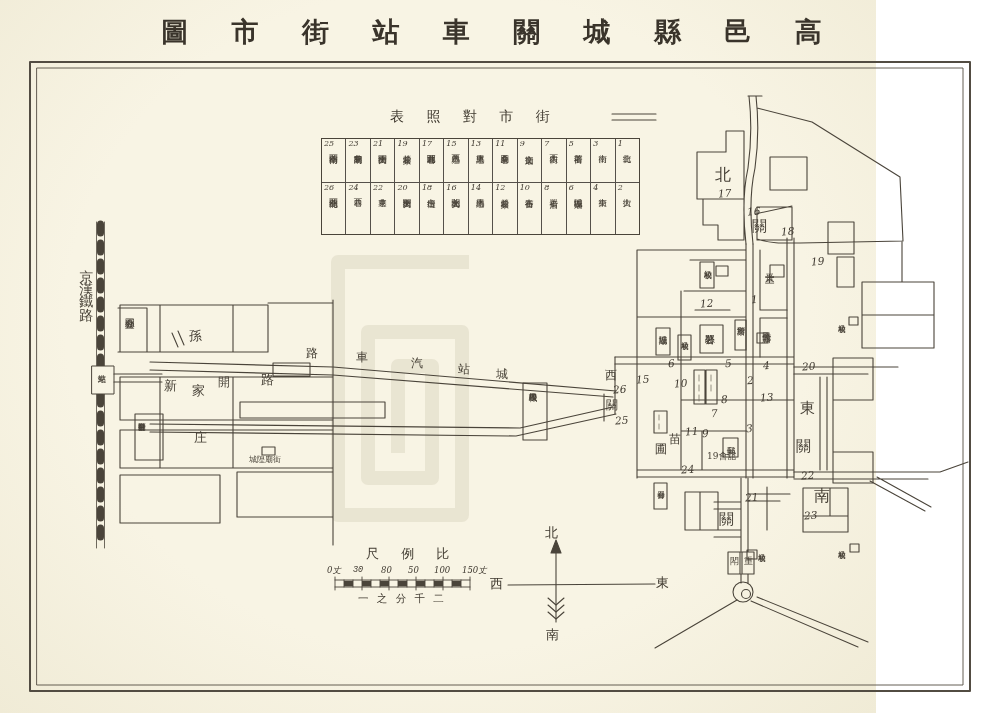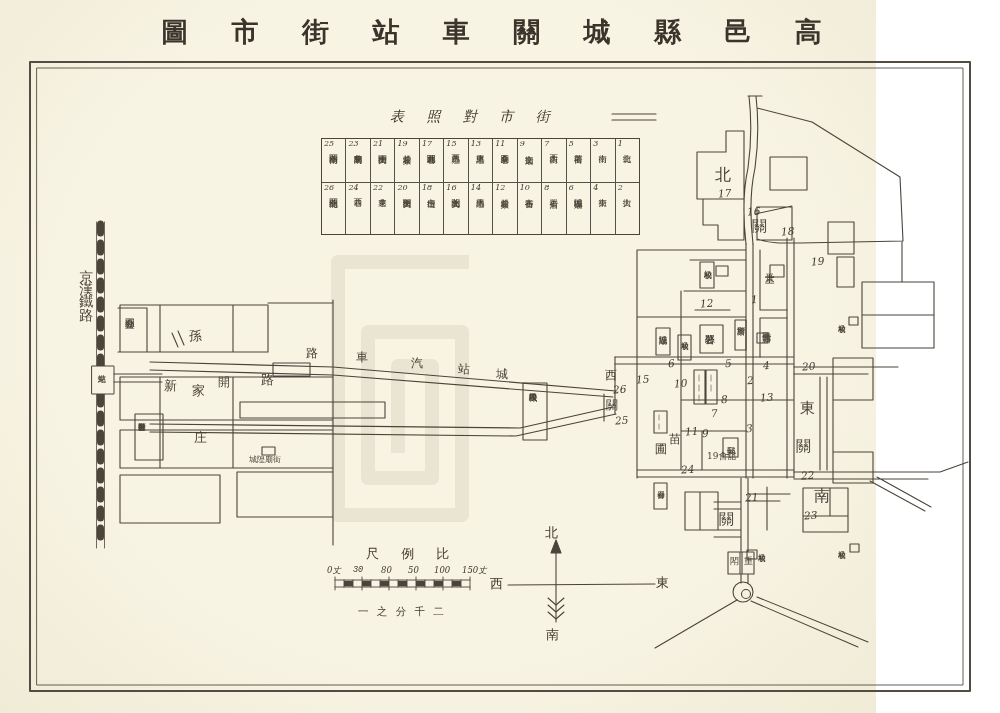--- a/index.html
+++ b/index.html
@@ -10,35 +10,35 @@
          color:#453f35;}
   #lineart{position:absolute;left:0;top:0;}
   #page-title{position:absolute;left:0;top:14px;width:1000px;text-align:center;
       font-size:27px;font-weight:600;letter-spacing:17px;color:#3a342b;white-space:nowrap;}
   
   .mlabel{position:absolute;line-height:1.05;color:#443e34;white-space:nowrap;z-index:4;}
   .mlabel.v{writing-mode:vertical-rl;text-orientation:upright;white-space:normal;line-height:1.12;}
   .mlabel.num{font-style:italic;color:#3e382f;font-size:10.5px;transform:rotate(-4deg);}
   
   #legend-title{position:absolute;left:390px;top:108px;font-size:14px;letter-spacing:9px;
-      color:#3f392f;white-space:nowrap;z-index:4;font-style:italic;}
+      color:#3f392f;white-space:nowrap;z-index:4;}
   #legend-table{position:absolute;left:321px;top:138px;width:319px;height:97px;display:flex;
       border:1.1px solid #4a443a;background:rgba(248,244,228,.55);z-index:4;box-sizing:border-box;}
   .lcol{flex:1 1 0;display:flex;flex-direction:column;border-right:0.8px solid #55504a;}
   .lcol:last-child{border-right:none;}
   .lcell{position:relative;box-sizing:border-box;display:flex;flex-direction:column;align-items:center;}
   .lcell.top{height:45px;border-bottom:0.8px solid #55504a;}
   .lcell.bot{height:52px;}
   .lnum{align-self:flex-start;font-size:8px;font-style:italic;line-height:1;padding:1px 0 0 2px;color:#3e382f;}
   .lname{writing-mode:vertical-rl;text-orientation:upright;font-size:8.5px;line-height:1;
          letter-spacing:0.5px;color:#443e34;}
   
   .sctext{position:absolute;color:#3f392f;white-space:nowrap;z-index:4;}
   #scale-title{left:366px;top:545px;font-size:13px;letter-spacing:9px;}
-  #scale-ratio{left:358px;top:592px;font-size:10.5px;letter-spacing:2.5px;margin-top:13px;}
+  #scale-ratio{left:358px;top:592px;font-size:10.5px;letter-spacing:2.5px;}
   .sctick{position:absolute;font-size:8.5px;font-style:italic;color:#3e382f;z-index:4;}
   .compass-label{position:absolute;font-size:13px;color:#3f392f;z-index:4;}
 </style>
 </head>
 <body>
 
 <div id="sheet">
 
   <div id="page-title">圖 市 街 站 車 關 城 縣 邑 高</div>
 

